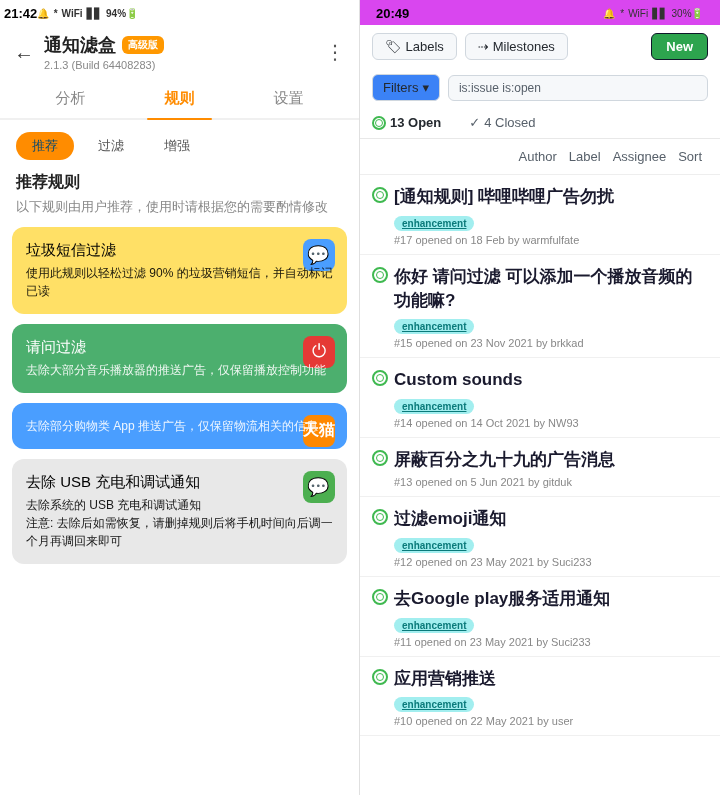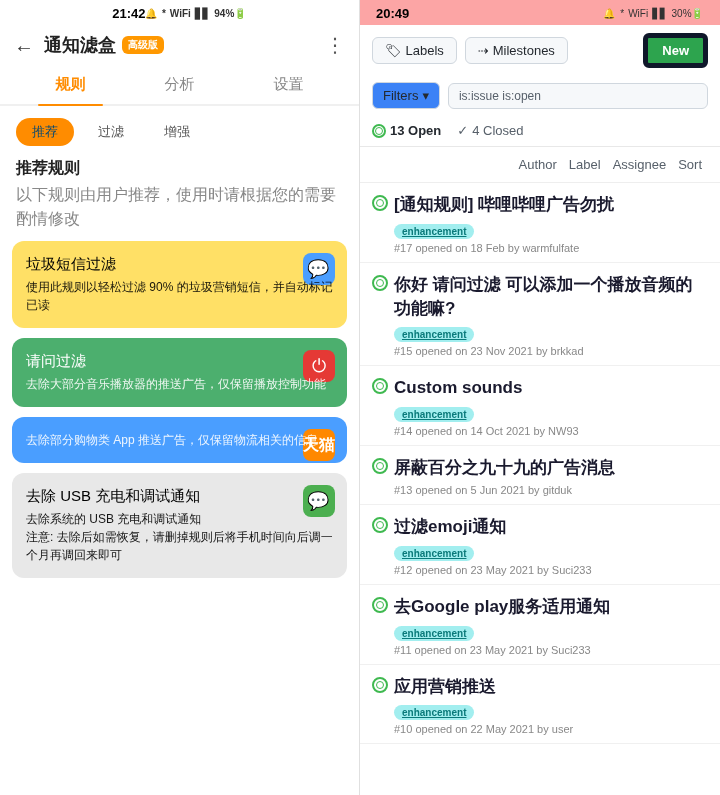--- a/index.html
+++ b/index.html
@@ -17,23 +17,23 @@
       width: 360px;
       height: 795px;
       background: #fff;
       display: flex;
       flex-direction: column;
       border-right: 1px solid #e0e0e0;
     }
 
     .status-bar-left {
       background: #fff;
-      padding: 6px 16px 4px;
-      display: flex;
-      justify-content: center;
+      padding: 6px 4px 4px;
+      display: flex;
+      justify-content: flex-start;
       align-items: center;
       font-size: 12px;
       font-weight: 600;
     }
     .status-time { font-size: 13px; font-weight: 700; color: #000; }
     .status-icons { display: flex; gap: 4px; align-items: center; font-size: 10px; color: #333; }
 
     .top-bar {
       display: flex;
       align-items: center;
@@ -126,21 +126,21 @@
     }
 
     
     .section-title {
       font-size: 16px;
       font-weight: 700;
       color: #222;
       padding: 4px 16px 4px;
     }
     .section-desc {
-      font-size: 16px;
+      font-size: 13px;
       color: #888;
       padding: 0 16px 10px;
       line-height: 1.5;
     }
 
     
     .cards-area {
       flex: 1;
       overflow-y: auto;
       padding: 0 12px 12px;
@@ -190,21 +190,21 @@
     
     .right-panel {
       width: 360px;
       height: 795px;
       background: #fff;
       display: flex;
       flex-direction: column;
     }
 
     .status-bar-right {
-      background: #fca5a5;
+      background: #d946ef;
       padding: 6px 16px 4px;
       display: flex;
       justify-content: space-between;
       align-items: center;
     }
     .status-time-r { font-size: 13px; font-weight: 700; color: #000; }
     .status-icons-r { display: flex; gap: 4px; align-items: center; font-size: 10px; color: #333; }
 
     
     .gh-header {
@@ -221,21 +221,21 @@
       color: #24292f;
       background: #f6f8fa;
       cursor: pointer;
       display: flex;
       align-items: center;
       gap: 4px;
     }
     .gh-btn-new {
       background: #2da44e;
       color: #fff;
-      border: 5px solid #0f172a;
+      border: 1px solid #0f172a;
       border-radius: 6px;
       padding: 5px 14px;
       font-size: 13px;
       font-weight: 600;
       cursor: pointer;
       margin-left: auto;
     }
 
     
     .filter-row {
@@ -266,21 +266,21 @@
       color: #57606a;
       background: #f6f8fa;
       outline: none;
     }
 
     
     .open-closed-bar {
       display: flex;
       align-items: center;
       padding: 8px 12px;
-      gap: 16px;
+      gap: 28px;
       border-bottom: 1px solid #e8e8e8;
     }
     .open-btn {
       display: flex;
       align-items: center;
       gap: 4px;
       font-size: 13px;
       font-weight: 600;
       color: #24292f;
       cursor: pointer;
@@ -400,30 +400,31 @@
     </div>
   </div>
 
   <div class="top-bar">
     <span class="back-btn">←</span>
     <div class="app-title-group">
       <div class="app-title">
         <span>通知滤盒</span>
         <span class="badge-pro">高级版</span>
       </div>
+      <div class="app-version">2.1.3 (Build 64408283)</div>
     </div>
     <span class="menu-dots">⋮</span>
   </div>
 
   <div class="tabs-row">
+    <div class="tab-item">
+      <span>分析</span>
+    </div>
     <div class="tab-item active">
       <span>规则</span>
-    </div>
-    <div class="tab-item">
-      <span>分析</span>
     </div>
     <div class="tab-item">
       <span>设置</span>
     </div>
   </div>
 
   <div class="sub-tabs-row">
     <div class="sub-tab active">
       <span>推荐</span>
     </div>

